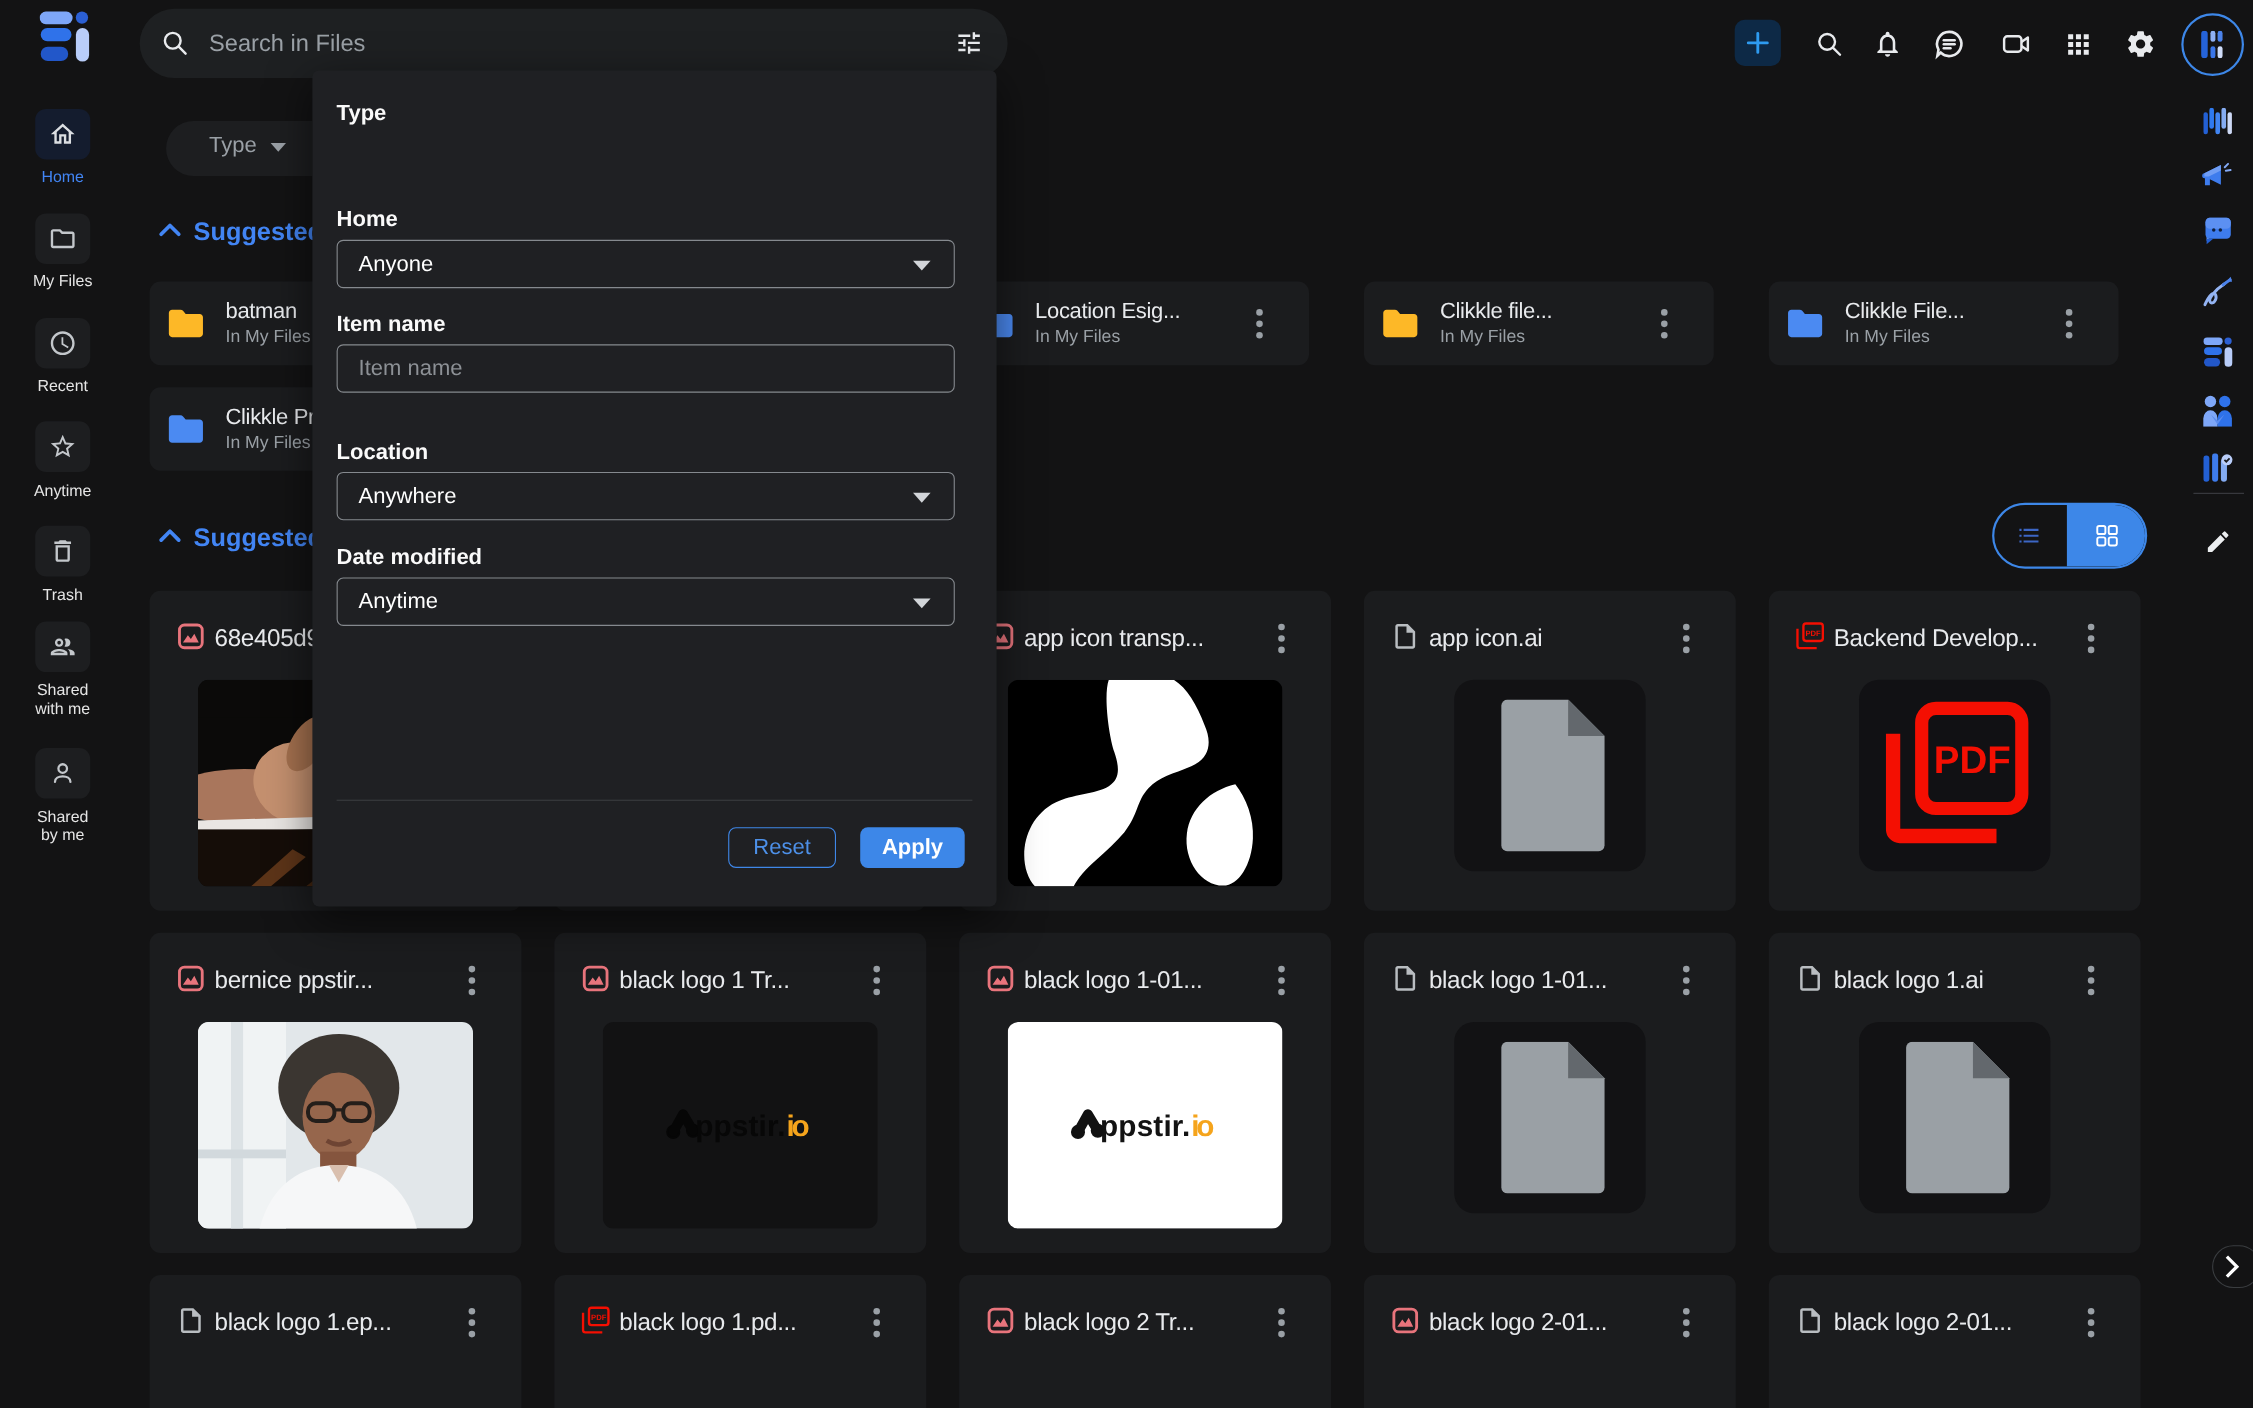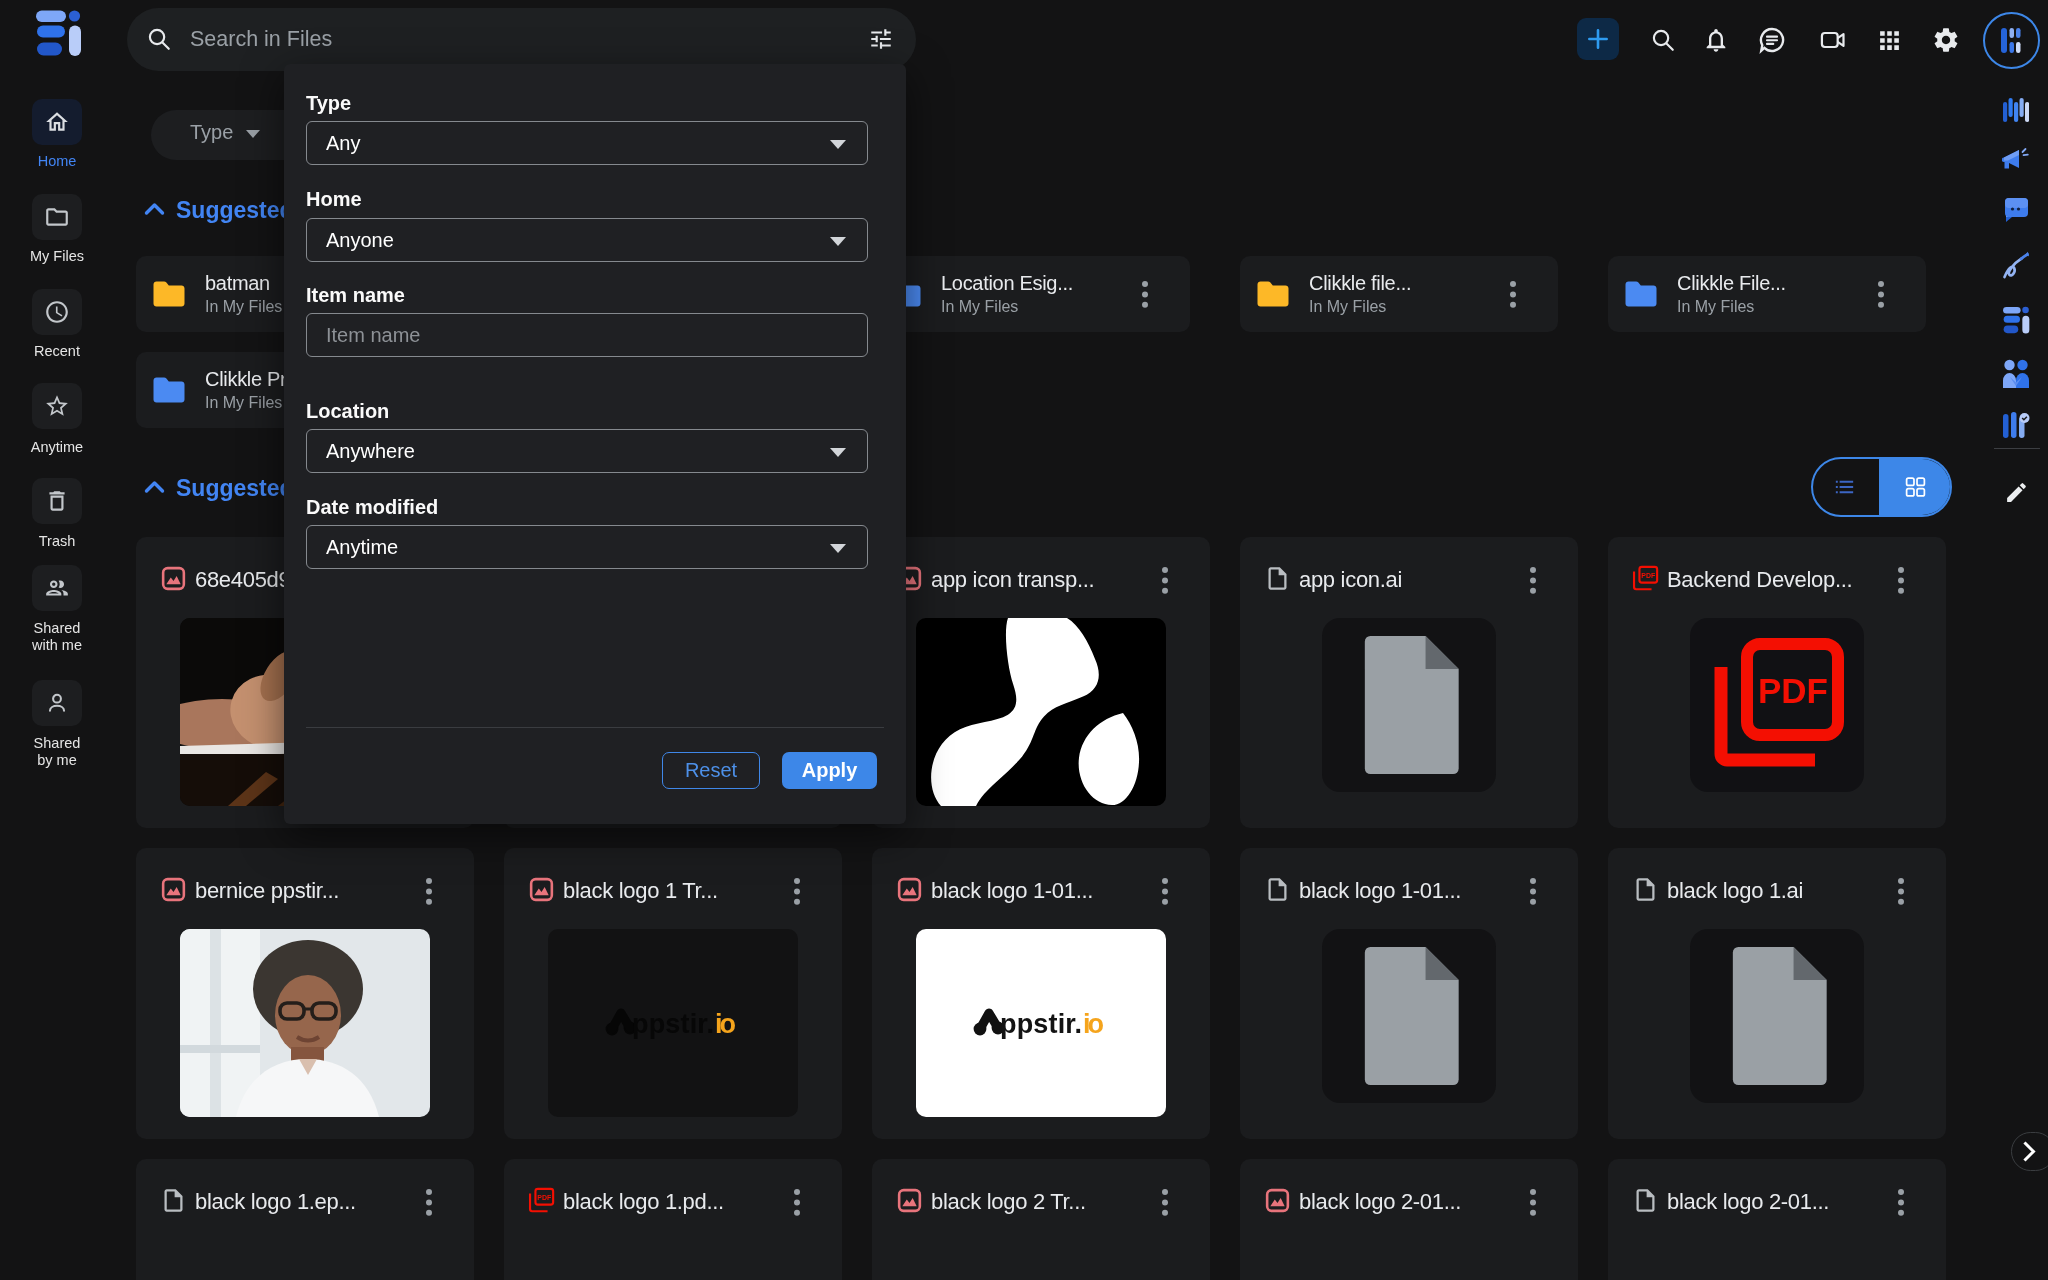--- a/index.html
+++ b/index.html
@@ -431,21 +431,20 @@
 <div class="fc" style="left:1608px;top:1159px">
 <svg class="fi" viewBox="0 0 24 24" fill="#b9bdc1">
       <path d="M14 2H6c-1.1 0-2 .9-2 2v16c0 1.1.9 2 2 2h12c1.1 0 2-.9 2-2V8l-6-6zm4 18H6V4h7v5h5v11z"></path>
     </svg>
 <div class="ft">black logo 2-01...</div>
     <div class="dots"></div>
 </div>
 
 <div class="a" style="left:284px;top:64px;width:622px;height:760px;background:#1f2023;border-radius:6px;box-shadow:0 12px 40px rgba(0,0,0,.55);z-index:50">
 <div class="plab" style="top:28px">Type</div>
-<div class="sel" style="top:57px">Any<div class="car"></div></div>
 <div class="plab" style="top:124px">Home</div>
 <div class="sel" style="top:154px">Anyone<div class="car"></div></div>
 <div class="plab" style="top:220px">Item name</div>
 <div class="sel" style="top:249px;color:#8d9196">Item name</div>
 <div class="plab" style="top:336px">Location</div>
 <div class="sel" style="top:365px">Anywhere<div class="car"></div></div>
 <div class="plab" style="top:432px">Date modified</div>
 <div class="sel" style="top:461px">Anytime<div class="car"></div></div>
 <div class="a" style="left:22px;top:663px;width:578px;height:1px;background:#3a3c40"></div>
 <div class="a" style="left:378px;top:688px;width:98px;height:37px;border:1.5px solid #3f87e8;border-radius:7px;color:#4d90e8;font-weight:normal;font-size:20px;display:flex;align-items:center;justify-content:center">Reset</div>

